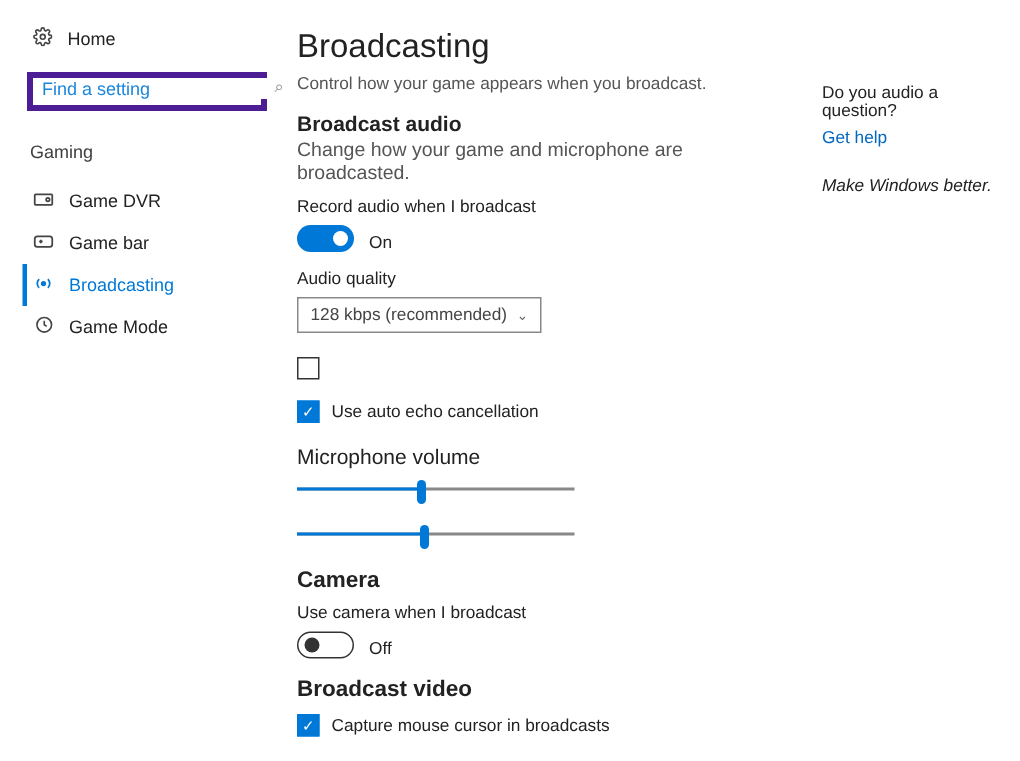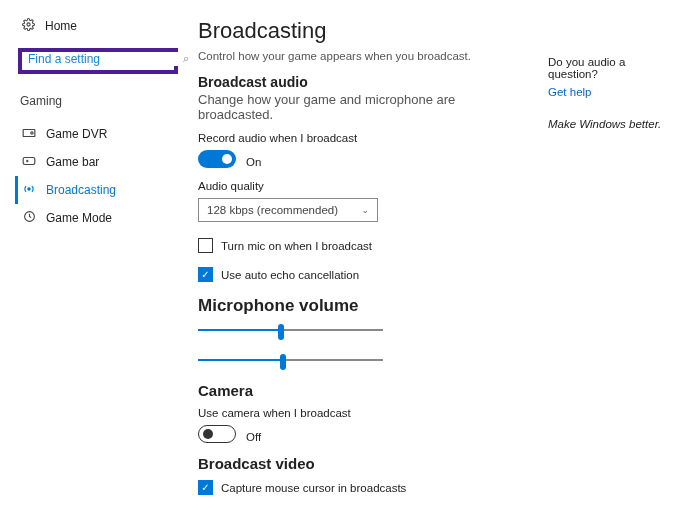--- a/index.html
+++ b/index.html
@@ -33,29 +33,29 @@
 
 .toggle { display: flex; align-items: flex-end; gap: 10px; margin-bottom: 12px; }
 .toggle-sw { width: 38px; height: 18px; border-radius: 9px; position: relative; cursor: pointer; }
 .toggle-sw.on { background: #0078d7; }
 .toggle-sw.off { background: #fff; border: 1px solid #333; }
 .toggle-thumb { width: 10px; height: 10px; border-radius: 50%; position: absolute; top: 4px; }
 .toggle-sw.on .toggle-thumb { background: #fff; right: 4px; }
 .toggle-sw.off .toggle-thumb { background: #333; left: 4px; top: 3px; }
 .toggle-lbl { font-size: 11.5px; }
 
-.dropdown { border: 1px solid #888; width: 180px; height: 24px; display: flex; align-items: center; padding-left: 8px; font-size: 11.5px; color: #444; position: relative; margin-bottom: 16px; }
+.dropdown { border: 1px solid #888; width: 163px; height: 24px; display: flex; align-items: center; padding-left: 8px; font-size: 11.5px; color: #444; position: relative; margin-bottom: 16px; }
 .dropdown .chev { position: absolute; right: 8px; font-size: 9px; color: #666; }
 
 .check-row { display: flex; align-items: center; gap: 8px; margin-bottom: 14px; font-size: 11.5px; }
 .cbox { width: 15px; height: 15px; border: 1px solid #333; display: flex; align-items: center; justify-content: center; font-size: 10px; cursor: pointer; }
 .cbox.checked { background: #0078d7; border-color: #0078d7; color: #fff; }
 
 .slider-wrap { margin-bottom: 14px; }
-.slider-label { font-size: 17px; margin-bottom: 6px; font-weight: bold; }
+.slider-label { font-size: 14px; margin-bottom: 6px; }
 .slider { width: 185px; height: 16px; position: relative; }
 .slider-track { position: absolute; top: 7px; height: 2px; background: #888; width: 100%; }
 .slider-fill { position: absolute; top: 7px; height: 2px; background: #0078d7; }
 .slider-thumb { position: absolute; top: 2px; width: 6px; height: 16px; background: #0078d7; border-radius: 3px; margin-left: -3px; }
 
 h2.sec { margin-top: 6px; margin-bottom: 8px; font-size: 15px; }
 </style>
 </head>
 <body>
 
@@ -133,21 +133,20 @@
       </div>
 
       <div class="field-label">Audio quality</div>
       <div class="dropdown">
         <span>128 kbps (recommended)</span>
         <span class="chev">⌄</span>
       </div>
 
       <div class="check-row">
         <div class="cbox"></div>
-        <span>Turn mic on when I broadcast</span>
       </div>
 
       <div class="check-row">
         <div class="cbox checked">✓</div>
         <span>Use auto echo cancellation</span>
       </div>
 
       <div class="slider-wrap">
         <div class="slider-label">Microphone volume</div>
         <div class="slider">

